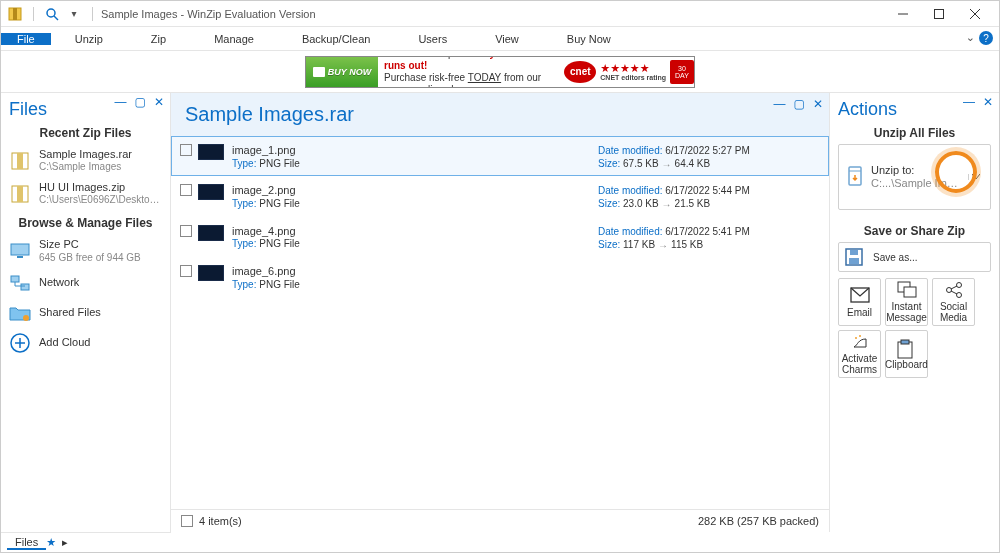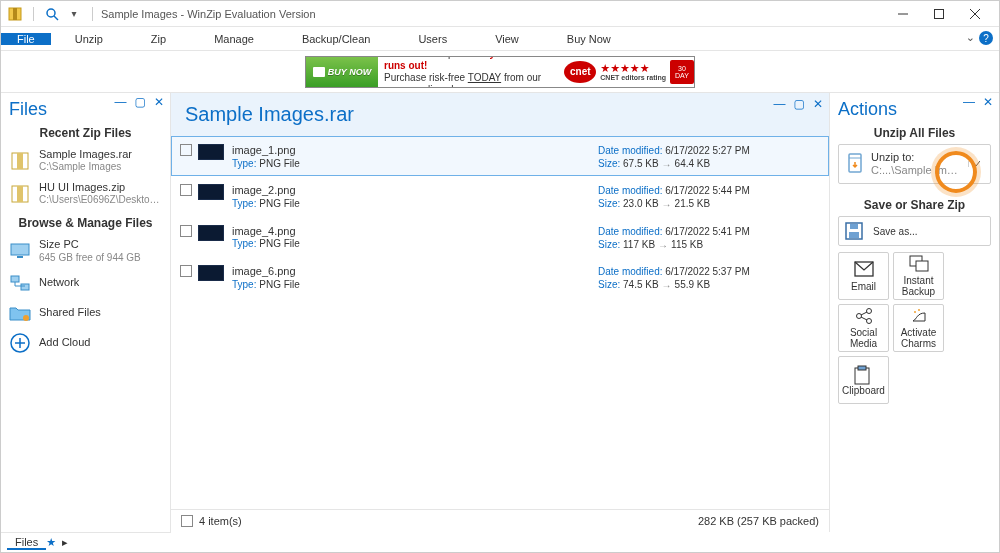--- a/index.html
+++ b/index.html
@@ -66,28 +66,28 @@
 .row .tp { font-size: 10px; }
 .row .tp .lbl { color: #0c6fc7; }
 .row .meta { margin-left: auto; display: flex; flex-direction: column; align-items: flex-start; font-size: 10px; line-height: 1.3; min-width: 220px; }
 .row .meta .lbl { color: #0c6fc7; }
 .arrow { color: #888; margin: 0 3px; }
 .c-foot { border-top: 1px solid #e5e5e5; padding: 5px 10px; display: flex; align-items: center; }
 .c-foot .cb { width: 12px; height: 12px; border: 1px solid #888; margin-right: 6px; cursor: pointer; }
 .c-foot .pack { margin-left: auto; color: #333; }
 
 
-.unzip-btn { border: 1px solid #d0d0d0; border-radius: 2px; padding: 6px 6px; display: flex; align-items: center; gap: 6px; cursor: pointer; position: relative; justify-content: center; }
+.unzip-btn { border: 1px solid #d0d0d0; border-radius: 2px; padding: 19px 6px; display: flex; align-items: center; gap: 6px; cursor: pointer; position: relative; justify-content: center; }
 .unzip-btn .ic { width: 20px; height: 24px; }
 .unzip-btn .tx { display: flex; flex-direction: column; line-height: 1.2; overflow: hidden; }
 .unzip-btn .tx .p { color: #888; white-space: nowrap; overflow: hidden; text-overflow: ellipsis; }
 .unzip-btn .drop { margin-left: auto; width: 18px; height: 100%; border-left: 1px solid #d0d0d0; display: flex; align-items: center; justify-content: center; }
 
 .action-grid { display: flex; flex-wrap: wrap; gap: 4px; margin-top: 6px; }
-.action-btn { width: 51px; height: 48px; border: 1px solid #d0d0d0; border-radius: 2px; display: flex; flex-direction: column; align-items: center; justify-content: center; gap: 2px; cursor: pointer; font-size: 10px; text-align: center; line-height: 1.1; }
+.action-btn { width: 43px; height: 48px; border: 1px solid #d0d0d0; border-radius: 2px; display: flex; flex-direction: column; align-items: center; justify-content: center; gap: 2px; cursor: pointer; font-size: 10px; text-align: center; line-height: 1.1; }
 .action-btn.wide { width:100%; height: 30px; flex-direction: row; justify-content: flex-start; padding: 0 6px; gap: 8px; }
 .action-btn .ic { width: 20px; height: 18px; }
 
 .highlight-ring { position: absolute; width: 42px; height: 42px; border: 4px solid #f08a1d; border-radius: 50%; top: 150px; right: 22px; pointer-events: none; box-shadow: 0 0 0 4px rgba(240,138,29,.25); }
 
 
 .tabs { position: absolute; left: 0; bottom: 0; height: 20px; width: 170px; border-top: 1px solid #e5e5e5; display: flex; align-items: center; padding: 0 6px; font-size: 11px; }
 .tabs .tab { padding: 0 8px; color: #333; cursor: pointer; }
 .tabs .star { color: #0c6fc7; cursor: pointer; }
 .tabs .more { cursor: pointer; padding: 0 6px; }
@@ -305,24 +305,20 @@
             <span><span class="lbl">Date modified:</span> 6/17/2022 5:41 PM</span>
             <span><span class="lbl">Size:</span> 117 KB<span class="arrow">→</span>115 KB</span>
           </span>
         </div>
         <div class="row">
           <span class="cb"></span>
   <span class="thumb"></span>
   <span class="info">
             <span class="nm">image_6.png</span>
             <span class="tp"><span class="lbl">Type:</span> PNG File</span>
-          </span>
-  <span class="meta">
-            <span><span class="lbl">Date modified:</span> 6/17/2022 5:37 PM</span>
-            <span><span class="lbl">Size:</span> 74.5 KB<span class="arrow">→</span>55.9 KB</span>
           </span>
         </div>
       </div>
     <div class="c-foot">
       <span class="cb"></span>
       <span>4 item(s)</span>
       <span class="pack">282 KB (257 KB packed)</span>
     </div>
   </div>
 
@@ -373,21 +369,21 @@
           </span>
           <span>Email</span>
         </div>
         <div class="action-btn">
           <span class="ic">
             <svg width="20" height="18">
               <rect x="1" y="1" width="12" height="10" fill="none" stroke="#333"></rect>
               <rect x="7" y="6" width="12" height="10" fill="#fff" stroke="#333"></rect>
             </svg>
           </span>
-          <span>Instant Backup</span>
+          <span>Instant Message</span>
         </div>
         <div class="action-btn">
           <span class="ic">
             <svg width="20" height="18">
               <circle cx="5" cy="9" r="2.5" fill="none" stroke="#333"></circle>
               <circle cx="15" cy="4" r="2.5" fill="none" stroke="#333"></circle>
               <circle cx="15" cy="14" r="2.5" fill="none" stroke="#333"></circle>
               <path d="M7 8l6-3M7 10l6 3" stroke="#333"></path>
             </svg>
           </span>

